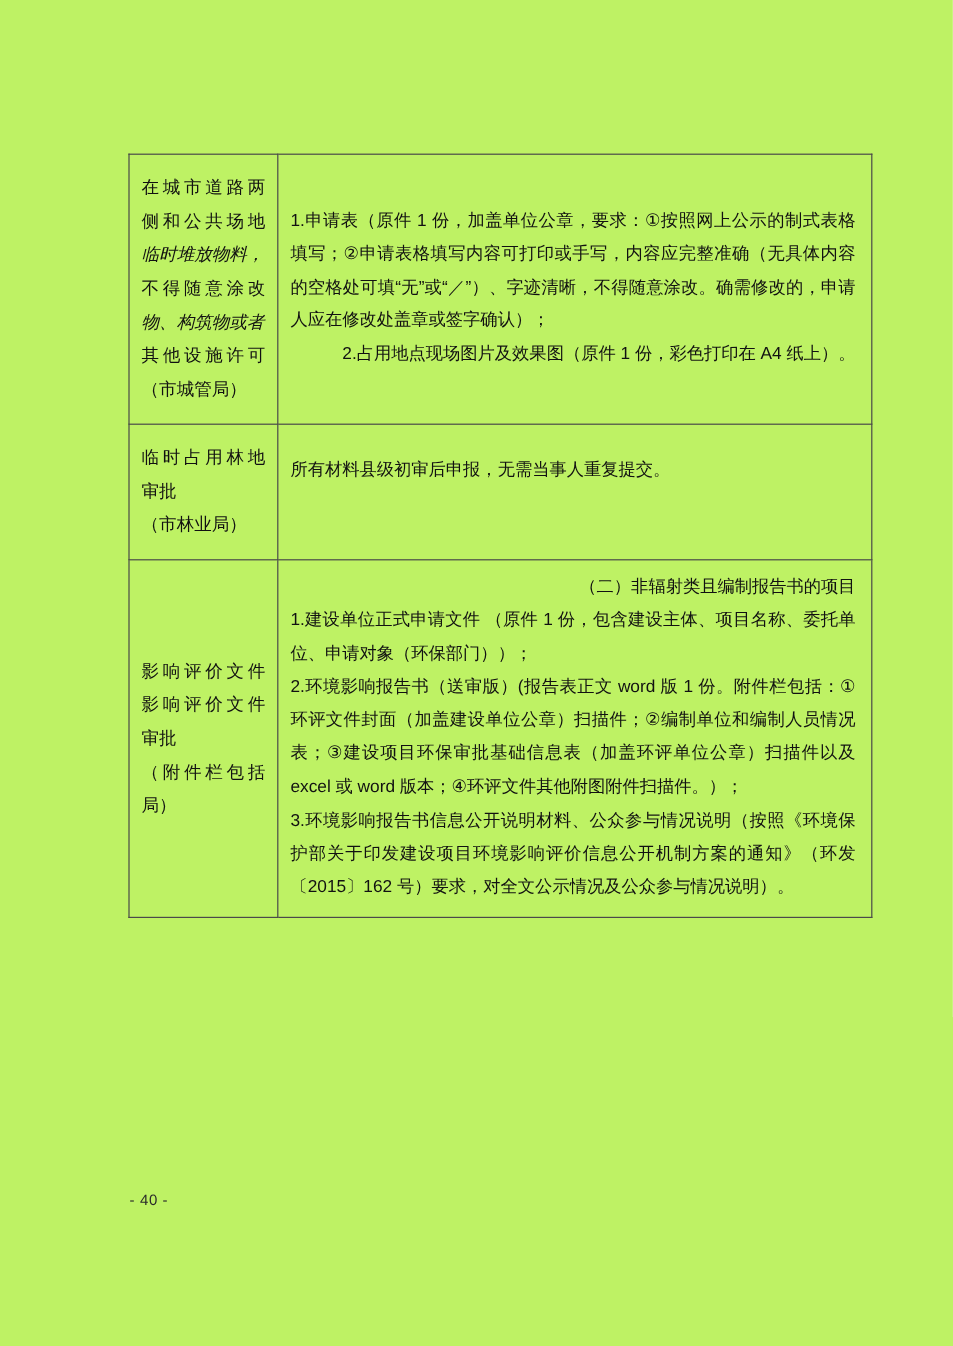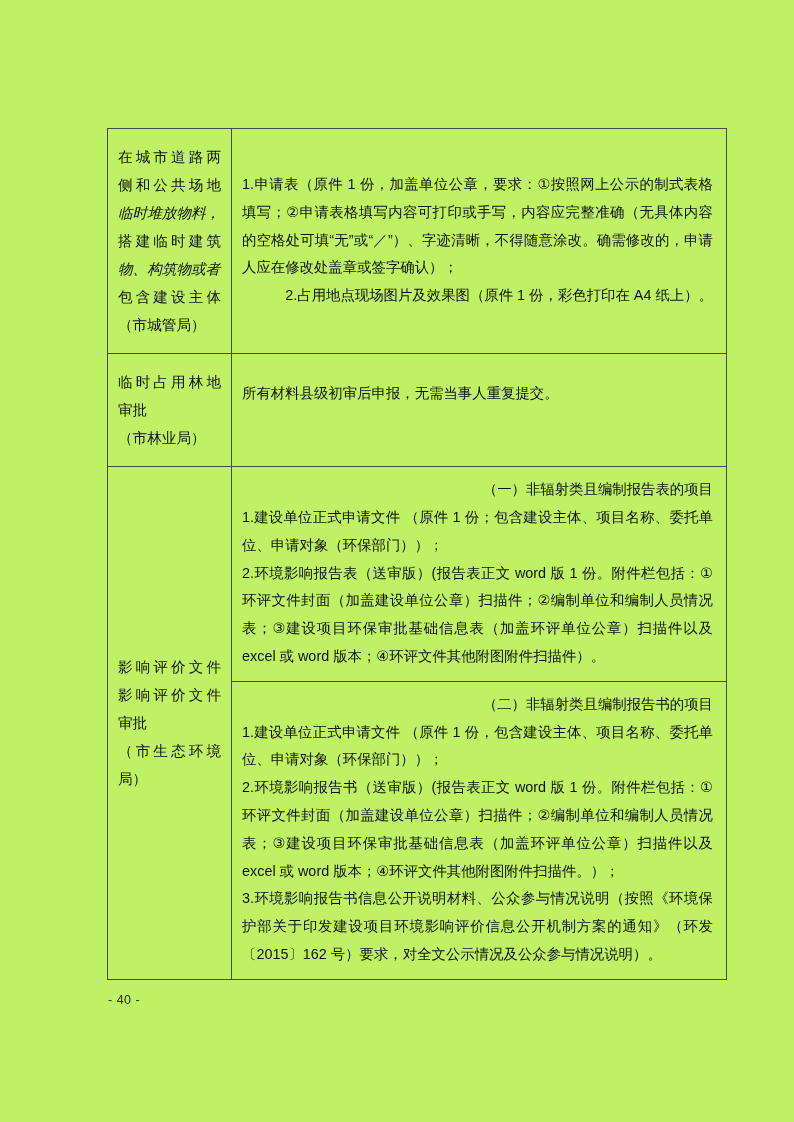--- a/index.html
+++ b/index.html
@@ -105,39 +105,40 @@
     position: absolute;
     left: 108px;
     top: 993px;
     font-size: 12.5px;
     font-family: "Liberation Sans", "DejaVu Sans", sans-serif;
     color: #2a2a2a;
     letter-spacing: 0.5px;
   }
   .cellpad-tall {
     min-height: 60px;
+    font-family: Liberation Mono, monospace;
   }
 </style>
 </head>
 <body>
 
 <div class="page">
 
   <table class="doc-table">
     <tbody>
 
       <tr>
         <td class="col-label">
           <div class="label-box">
             <span class="ln">在城市道路两</span>
             <span class="ln">侧和公共场地</span>
             <span class="ln nostretch">临时堆放物料，</span>
-            <span class="ln">搭建临时建筑</span>
+            <span class="ln">不得随意涂改</span>
             <span class="ln nostretch">物、构筑物或者</span>
-            <span class="ln">包含建设主体</span>
+            <span class="ln">其他设施许可</span>
             <span class="ln center">（市城管局）</span>
           </div>
         </td>
         <td class="col-body">
           <div class="body-box">
             <p>1.申请表（原件 1 份，加盖单位公章，要求：①按照网上公示的制式表格填写；②申请表格填写内容可打印或手写，内容应完整准确（无具体内容的空格处可填“无”或“／”）、字迹清晰，不得随意涂改。确需修改的，申请人应在修改处盖章或签字确认）；</p>
             <p class="single">2.占用地点现场图片及效果图（原件 1 份，彩色打印在 A4 纸上）。</p>
           </div>
         </td>
       </tr>
@@ -156,36 +157,27 @@
           </div>
         </td>
       </tr>
 
       <tr>
         <td class="col-label">
           <div class="label-box">
             <span class="ln">影响评价文件</span>
             <span class="ln">影响评价文件</span>
             <span class="ln center">审批</span>
-            <span class="ln">（市生态环境</span>
+            <span class="ln">（附件栏包括</span>
             <span class="ln center">局）</span>
           </div>
         </td>
         <td class="col-body">
           <table class="inner-table">
             <tbody>
-              <tr>
-                <td>
-                  <div class="body-box">
-                    <p class="single">（一）非辐射类且编制报告表的项目</p>
-                    <p>1.建设单位正式申请文件 （原件 1 份；包含建设主体、项目名称、委托单位、申请对象（环保部门））；</p>
-                    <p>2.环境影响报告表（送审版）(报告表正文 word 版 1 份。附件栏包括：①环评文件封面（加盖建设单位公章）扫描件；②编制单位和编制人员情况表；③建设项目环保审批基础信息表（加盖环评单位公章）扫描件以及 excel 或 word 版本；④环评文件其他附图附件扫描件）。</p>
-                  </div>
-                </td>
-              </tr>
               <tr>
                 <td>
                   <div class="body-box">
                     <p class="single">（二）非辐射类且编制报告书的项目</p>
                     <p>1.建设单位正式申请文件 （原件 1 份，包含建设主体、项目名称、委托单位、申请对象（环保部门））；</p>
                     <p>2.环境影响报告书（送审版）(报告表正文 word 版 1 份。附件栏包括：①环评文件封面（加盖建设单位公章）扫描件；②编制单位和编制人员情况表；③建设项目环保审批基础信息表（加盖环评单位公章）扫描件以及 excel 或 word 版本；④环评文件其他附图附件扫描件。）；</p>
                     <p>3.环境影响报告书信息公开说明材料、公众参与情况说明（按照《环境保护部关于印发建设项目环境影响评价信息公开机制方案的通知》（环发〔2015〕162 号）要求，对全文公示情况及公众参与情况说明）。</p>
                   </div>
                 </td>
               </tr>

